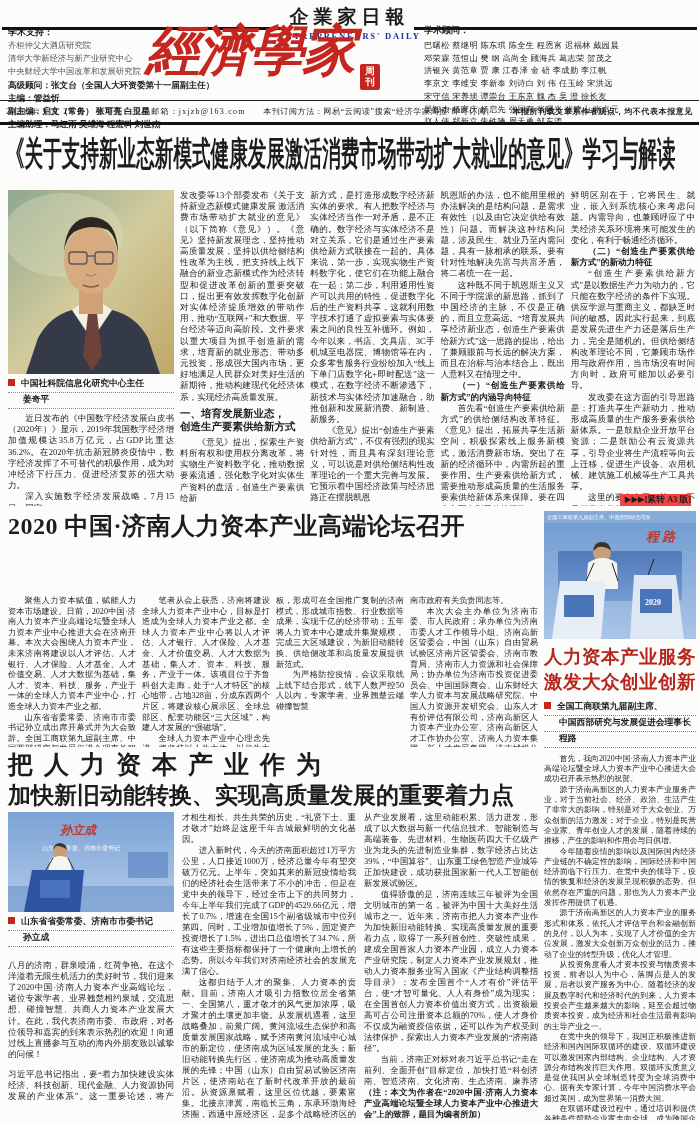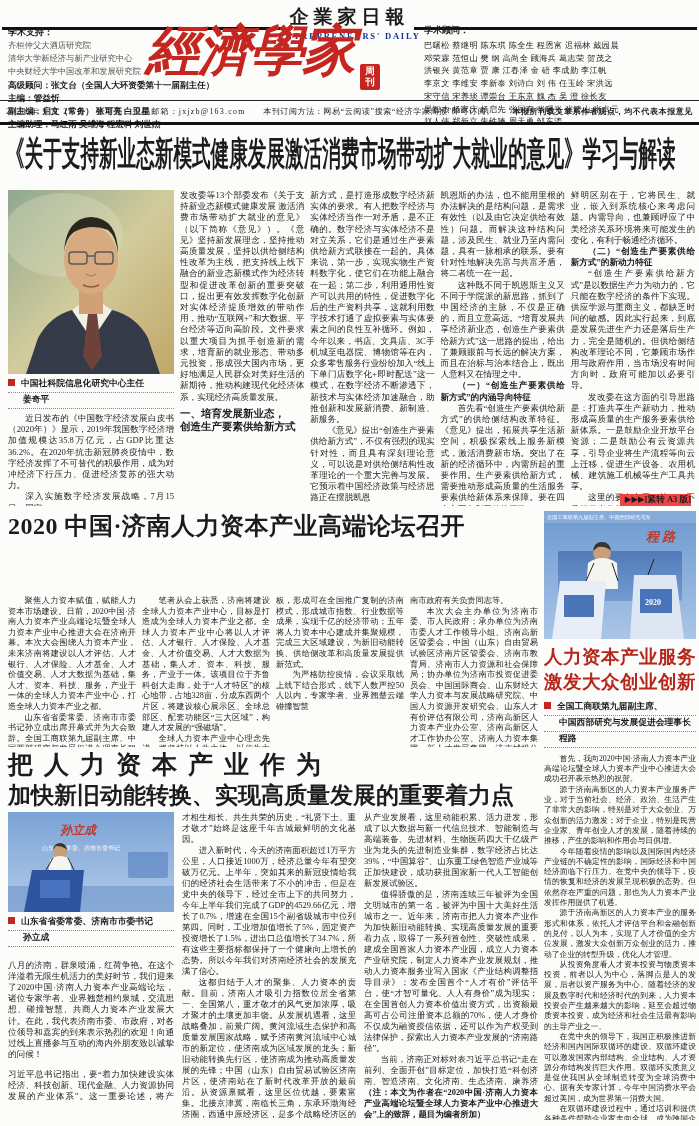--- a/index.html
+++ b/index.html
@@ -155,20 +155,21 @@
       </div>
       <div class="c1-text">
         <p>近日发布的《中国数字经济发展白皮书（2020年）》显示，2019年我国数字经济增加值规模达35.8万亿元，占GDP比重达36.2%。在2020年抗击新冠肺炎疫情中，数字经济发挥了不可替代的积极作用，成为对冲经济下行压力、促进经济复苏的强大动力。</p>
         <p>深入实施数字经济发展战略，7月15日，国家</p>
       </div>
     </div>
     <div class="col">
       <p class="np">发改委等13个部委发布《关于支持新业态新模式健康发展 激活消费市场带动扩大就业的意见》（以下简称《意见》）。《意见》坚持新发展理念，坚持推动高质量发展，坚持以供给侧结构性改革为主线，把支持线上线下融合的新业态新模式作为经济转型和促进改革创新的重要突破口，提出更有效发挥数字化创新对实体经济提质增效的带动作用，推动“互联网+”和大数据、平台经济等迈向高阶段。文件要求以重大项目为抓手创造新的需求，培育新的就业形态、带动多元投资，形成强大国内市场，更好地满足人民群众对美好生活的新期待，推动构建现代化经济体系，实现经济高质量发展。</p>
       <p class="sub1">一、培育发展新业态，
 创造生产要素供给新方式</p>
+      <p>《意见》提出，探索生产资料所有权和使用权分离改革，将实物生产资料数字化，推动数据要素流通，强化数字化对实体生产资料的盘活，创造生产要素供给新</p>
     </div>
     <div class="col">
       <p class="np">新方式，是打造形成数字经济新实体的要求。有人把数字经济与实体经济当作一对矛盾，是不正确的。数字经济与实体经济不是对立关系，它们是通过生产要素供给新方式联接在一起的。具体来说，第一步，实现实物生产资料数字化，使它们在功能上融合在一起；第二步，利用通用性资产可以共用的特性，促进数字化后的生产资料共享，这就利用数字技术打通了虚拟要素与实体要素之间的良性互补循环。例如，今年以来，书店、文具店、3C手机城至电器院、博物馆等在内，众多零售服务行业纷纷加入“线上下单门店数字化+即时配送”这一模式，在数字经济不断渗透下，新技术与实体经济加速融合，助推创新和发展新消费、新制造、新服务。</p>
       <p>《意见》提出“创造生产要素供给新方式”，不仅有强烈的现实针对性，而且具有深刻理论意义，可以说是对供给侧结构性改革理论的一个重大完善与发展。它预示着中国经济政策与经济思路正在摆脱凯恩</p>
     </div>
     <div class="col">
       <p class="np">凯恩斯的办法，也不能用里根的办法解决的是结构问题，是需求有效性（以及由它决定供给有效性）问题。而解决这种结构问题，涉及民生、就业乃至内需问题，具有一脉相承的联系。要有针对性地解决先富与共富矛盾，将二者统一在一起。</p>
       <p>这种既不同于凯恩斯主义又不同于学院派的新思路，抓到了中国经济的主脉，不仅是正确的，而且立意高远。“培育发展共享经济新业态，创造生产要素供给新方式”这一思路的提出，给出了兼顾眼前与长远的解决方案，而且在治标与治本结合上，既出人意料又在情理之中。</p>
       <p class="subi">（一）“创造生产要素供给新方式”的内涵导向特征</p>
       <p>首先看“创造生产要素供给新方式”的供给侧结构改革特征。《意见》提出，拓展共享生活新空间，积极探索线上服务新模式，激活消费新市场。突出了在新的经济循环中，内需所起的重要作用。生产要素供给新方式，需要推动形成高质量的生活服务要素供给新体系来保障。要在四个方面有别于传统思路。</p>

